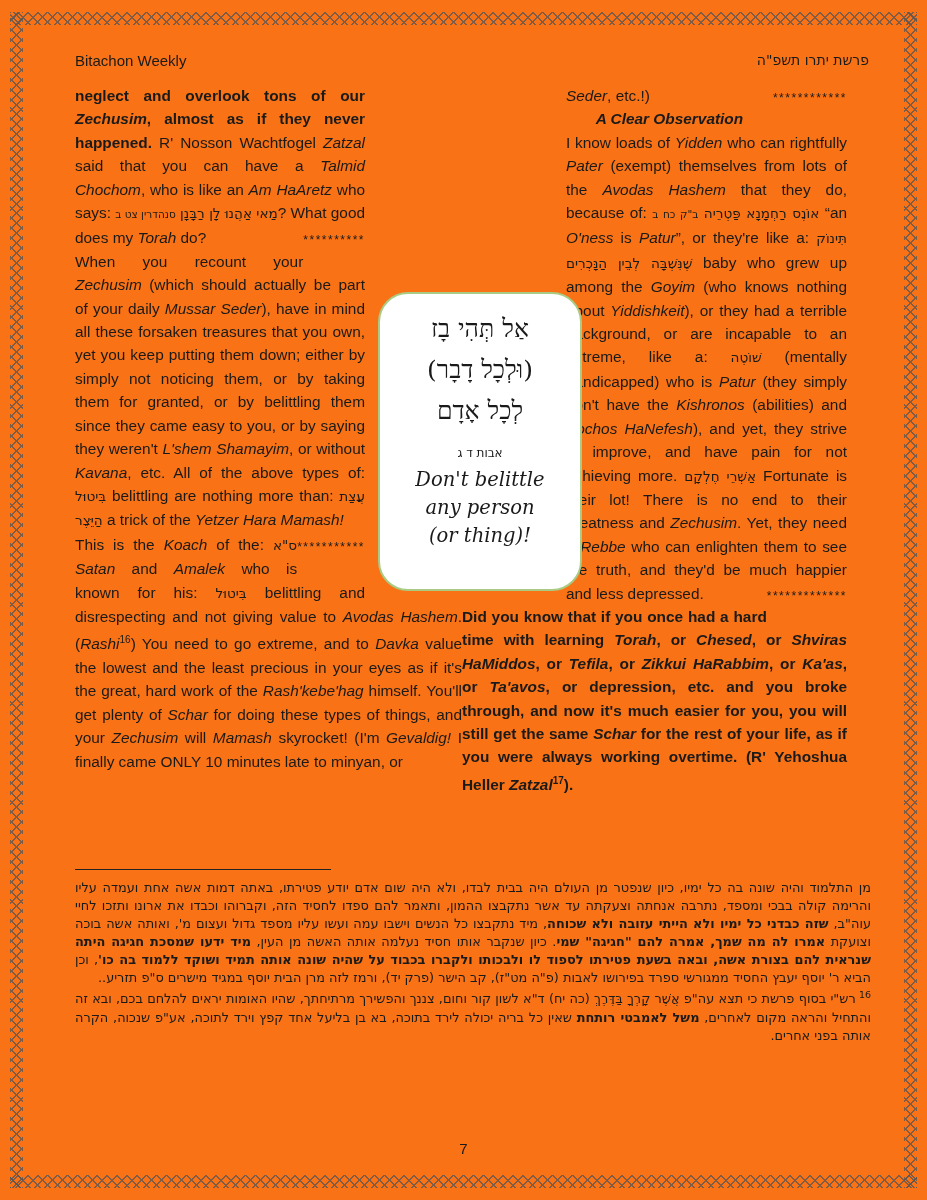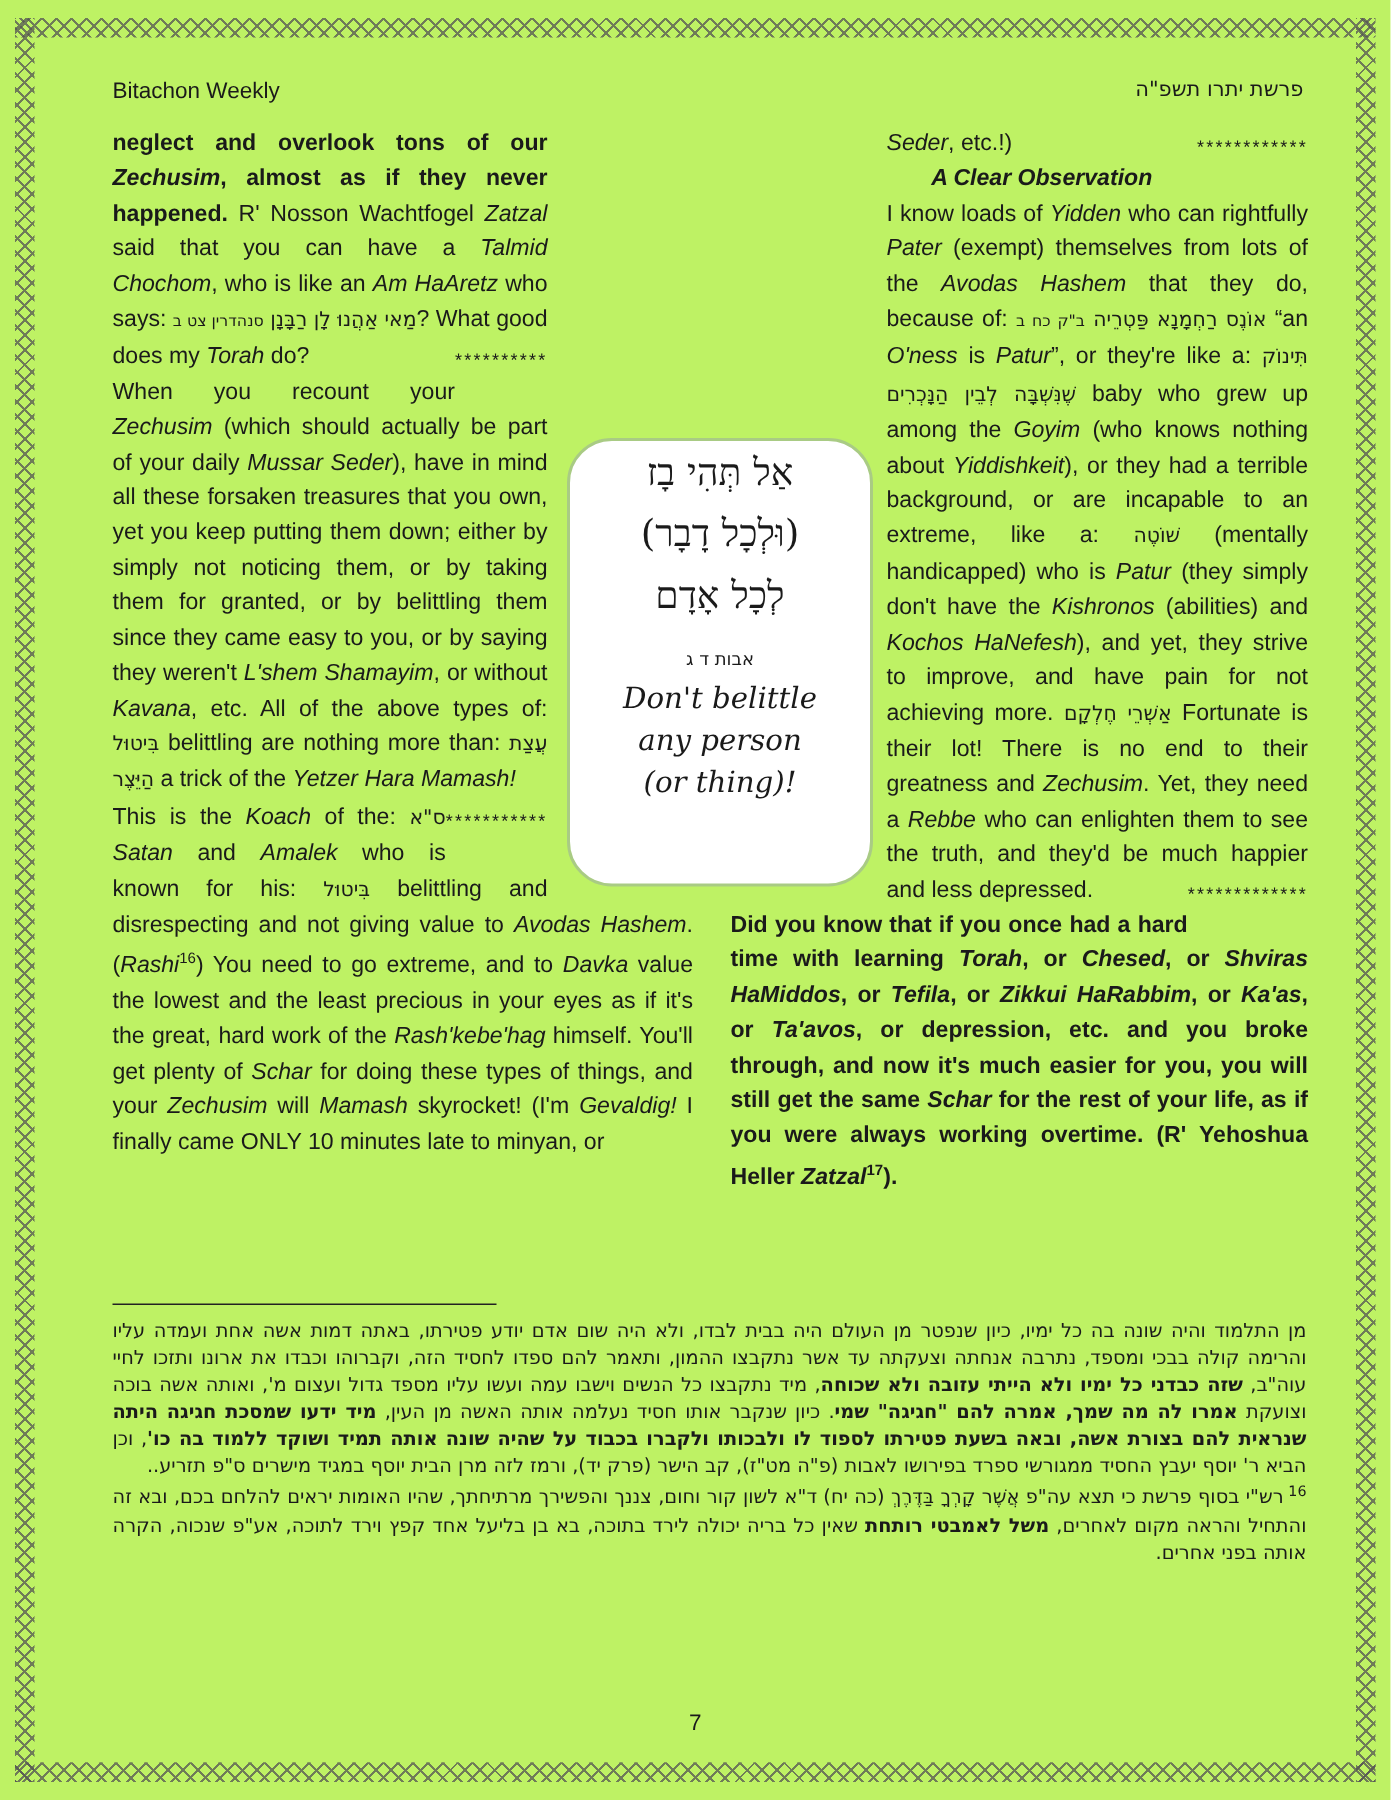--- a/index.html
+++ b/index.html
@@ -1,35 +1,35 @@
 <!DOCTYPE html>
 <html><head>
 <meta charset="utf-8">
 <style>
   * { margin:0; padding:0; box-sizing:border-box; }
   html,body { width:927px; height:1200px; background:#ffffff; overflow:hidden;
               font-family:"Liberation Sans", sans-serif; color:#1a1a1a; }
-  .page { position:relative; width:927px; height:1200px; background:#bef264; }
+  .page { position:relative; width:927px; height:1200px; background:#f97316; }
 
   
   .stitch { position:absolute; opacity:.75;
     background:
       repeating-linear-gradient(45deg,  #555 0 1.4px, transparent 1.4px 7px),
       repeating-linear-gradient(-45deg, #555 0 1.4px, transparent 1.4px 7px); }
   .stitch.top    { left:10px; right:10px; top:12px;    height:13px; }
   .stitch.bottom { left:10px; right:10px; bottom:12px; height:13px; }
   .stitch.left   { top:12px; bottom:12px; left:10px;   width:13px; }
   .stitch.right  { top:12px; bottom:12px; right:10px;  width:13px; }
 
   .header { position:absolute; top:52px; left:75px; right:58px;
             display:flex; justify-content:space-between; font-size:15px; }
   .header .he { font-family:"DejaVu Sans",sans-serif; font-size:14px; direction:rtl; }
 
   .cols { position:absolute; top:84px; left:75px; width:797px;
-          display:flex; gap:25px; font-size:15.4px; line-height:23.4px;
+          display:flex; font-size:15.4px; line-height:23.4px;
           text-align:justify; }
   .col-l { width:387px; }
   .col-r { width:385px; }
   .cols p { margin:0; }
 
   .spacer-l { float:right; width:97px;  height:302px; margin-top:205px; }
   .spacer-r { float:left;  width:104px; height:302px; margin-top:205px; }
 
   .run.b  { font-weight:bold; }
   .run.i  { font-style:italic; }
@@ -38,21 +38,21 @@
   .run.hs { font-family:"DejaVu Sans",sans-serif; font-size:10.5px; }
   .run.sup  { vertical-align:super; font-size:10px; }
   .run.bsup { vertical-align:super; font-size:10px; font-weight:bold; }
   .run.stars { float:right; font-size:12px; letter-spacing:1.5px; margin-top:3px; }
 
   .obs-head { text-align:center; font-weight:bold;font-style:italic; }
 
   
   .callout { position:absolute; left:378px; top:292px; width:204px; height:299px;
              background:#fff; border:2px solid #a9cb84; border-radius:30px;
-             text-align:center; padding-top:0; z-index:3; }
+             text-align:center; padding-top:14px; z-index:3; }
   .callout .heb div { font-family:"DejaVu Serif",serif; font-size:25px;
                       line-height:41px; direction:rtl; }
   .callout .src { font-family:"DejaVu Sans",sans-serif; font-size:12px;
                   margin-top:15px; direction:rtl; }
   .callout .eng div { font-family:"DejaVu Serif",serif; font-style:italic;
                       font-size:19.5px; line-height:28px; }
   .callout .eng { margin-top:6px; }
 
   
   .footnotes { position:absolute; left:75px; right:56px; top:869px; }

